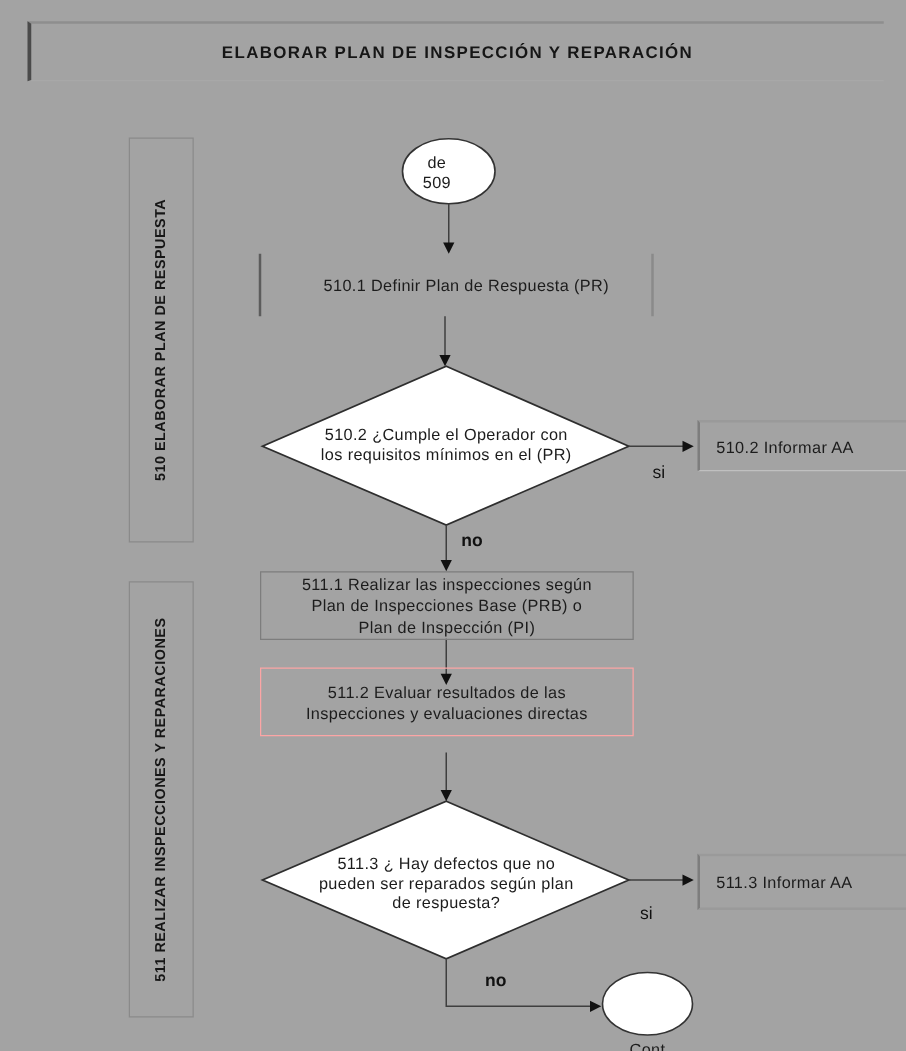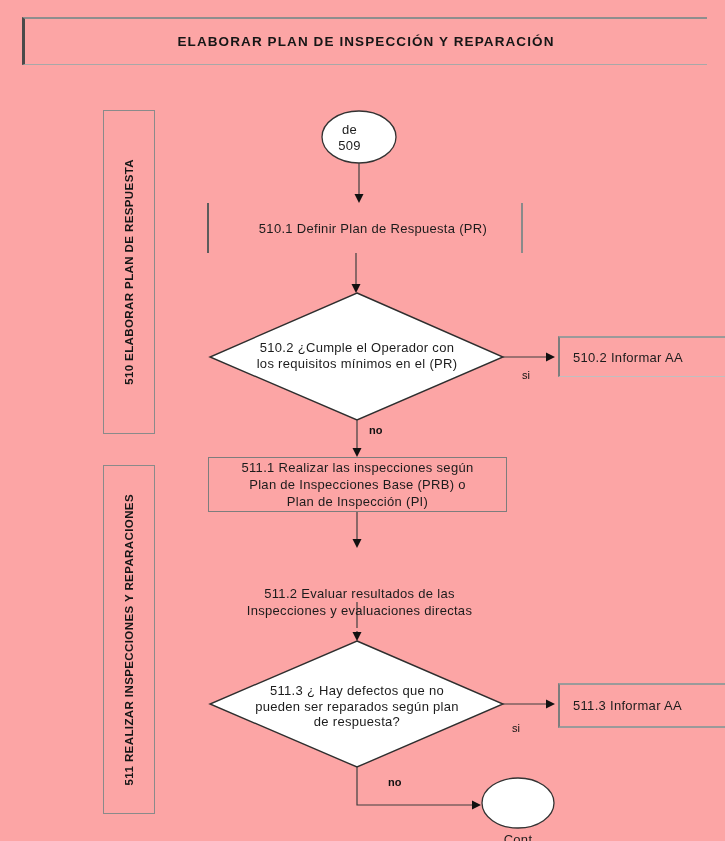--- a/index.html
+++ b/index.html
@@ -4,21 +4,21 @@
 <style>
   html, body { margin: 0; padding: 0; }
   body {
     font-family: "Liberation Sans", "DejaVu Sans", sans-serif;
     background: #ffffff;
   }
   #canvas {
     position: relative;
     width: 725px;
     height: 841px;
-    background: #fca5a5;
+    background: #a3a3a3;
     overflow: hidden;
     color: #1c1c1c;
   }
   .abs { position: absolute; }
 
   
   .title-box {
     left: 22px; top: 17px; width: 682px; height: 45px;
     border-top: 2px solid #8e8e8e;
     border-bottom: 1px solid #a8a8a8;
@@ -64,21 +64,21 @@
     color: #1c1c1c;
     background: transparent;
   }
   #box-510-1 {
     left: 207px; top: 203px; width: 296px; height: 50px;
     border-left: 2px solid #5c5c5c;
     border-right: 2px solid #8a8a8a;
     padding-left: 16px;
   }
   #box-511-1 { left: 208px; top: 457px; width: 297px; height: 53px; border: 1px solid #7d7d7d; }
-  #box-511-2 { left: 208px; top: 572px; width: 297px; height: 53px; border: 3px solid #fca5a5; }
+  #box-511-2 { left: 208px; top: 534px; width: 297px; height: 53px; border: 1px solid #fca5a5; }
 
   .informar-box {
     z-index: 2;
     display: flex; align-items: center;
     padding-left: 13px;
     font-size: 13px; letter-spacing: 0.3px;
     color: #1c1c1c;
     background: transparent;
   }
   #box-informar-510-2 {
@@ -94,21 +94,21 @@
     border-bottom: 2px solid #9a9a9a;
   }
 
   #diamond-510-2-text { left: 230px; top: 340px; width: 254px; }
   #diamond-511-3-text { left: 230px; top: 683px; width: 254px; line-height: 15.5px; }
 
   #oval-509-text  { left: 322px; top: 122px; width: 55px; }
   #oval-512-text  { left: 482px; top: 788px; width: 72px; margin-top: 44px; }
 
   .branch-label {
-    z-index: 2; font-size: 11px; color: #111;
+    z-index: 2; font-size: 14px; color: #111;
   }
   #label-si-510-2 { left: 522px; top: 369px; }
   #label-no-510-2 { left: 369px; top: 424px; font-weight: 600; }
   #label-si-511-3 { left: 512px; top: 722px; }
   #label-no-511-3 { left: 388px; top: 776px; font-weight: 600; }
 
   svg.flow-layer { position: absolute; left: 0; top: 0; z-index: 1; }
 </style>
 </head>
 <body>

